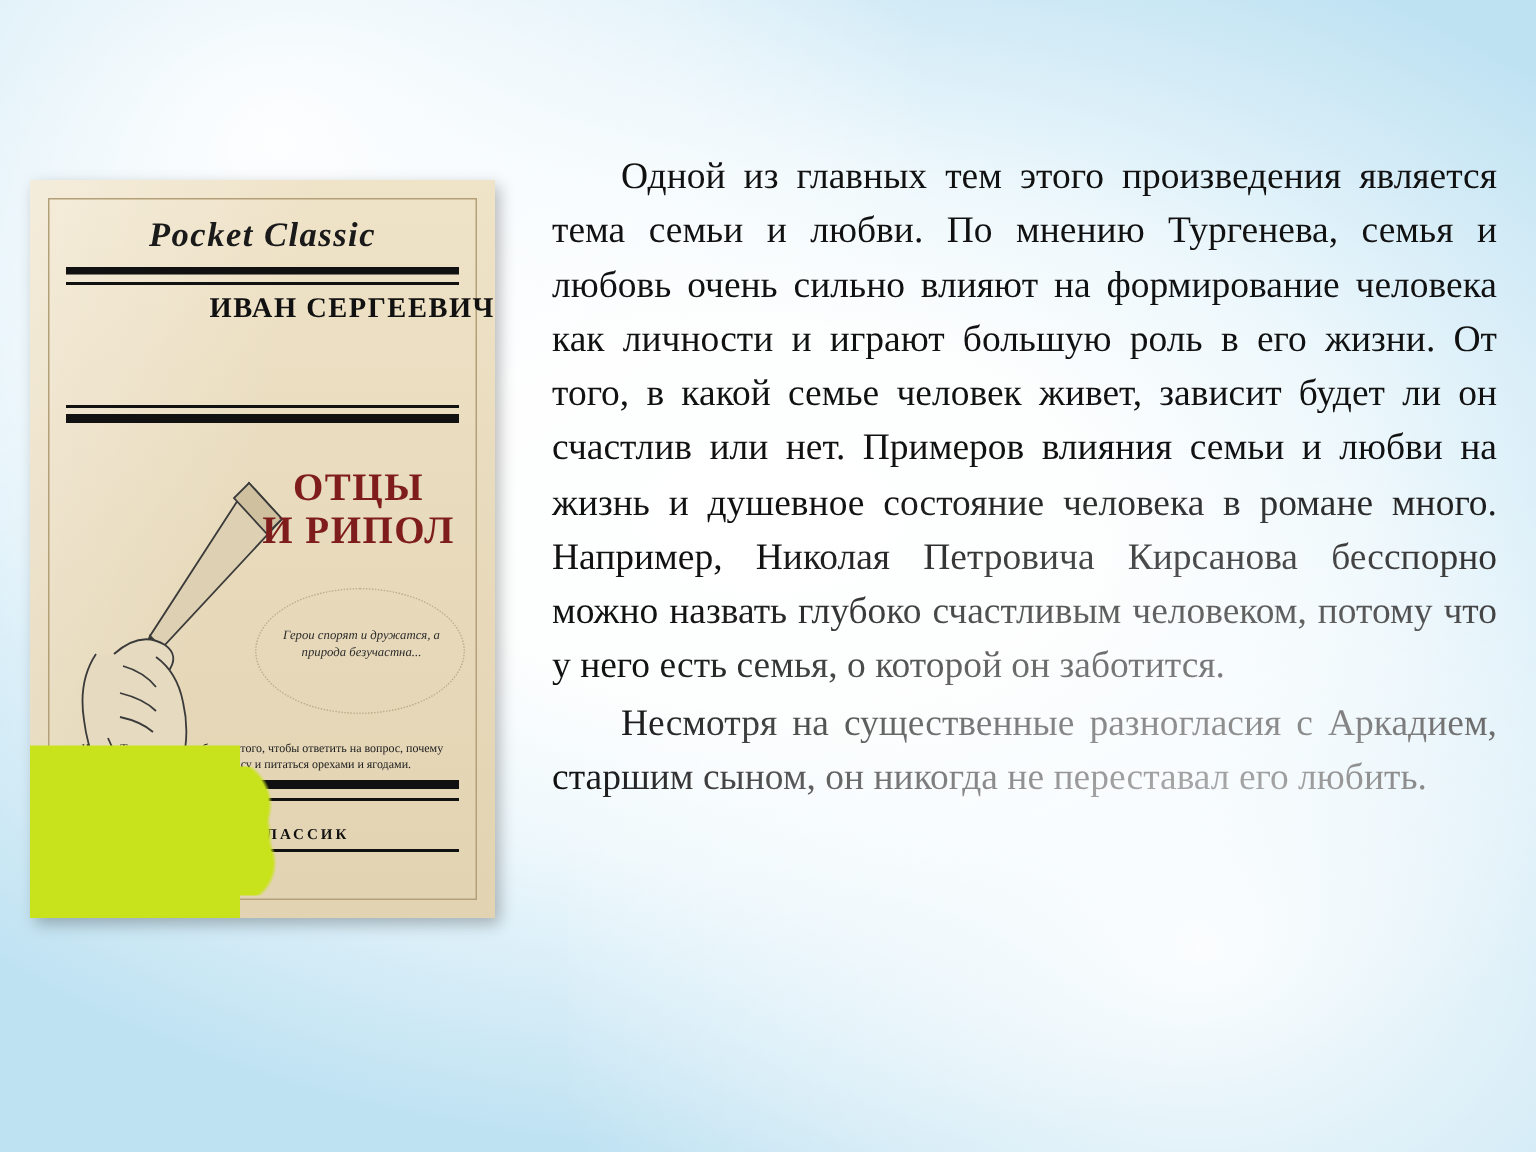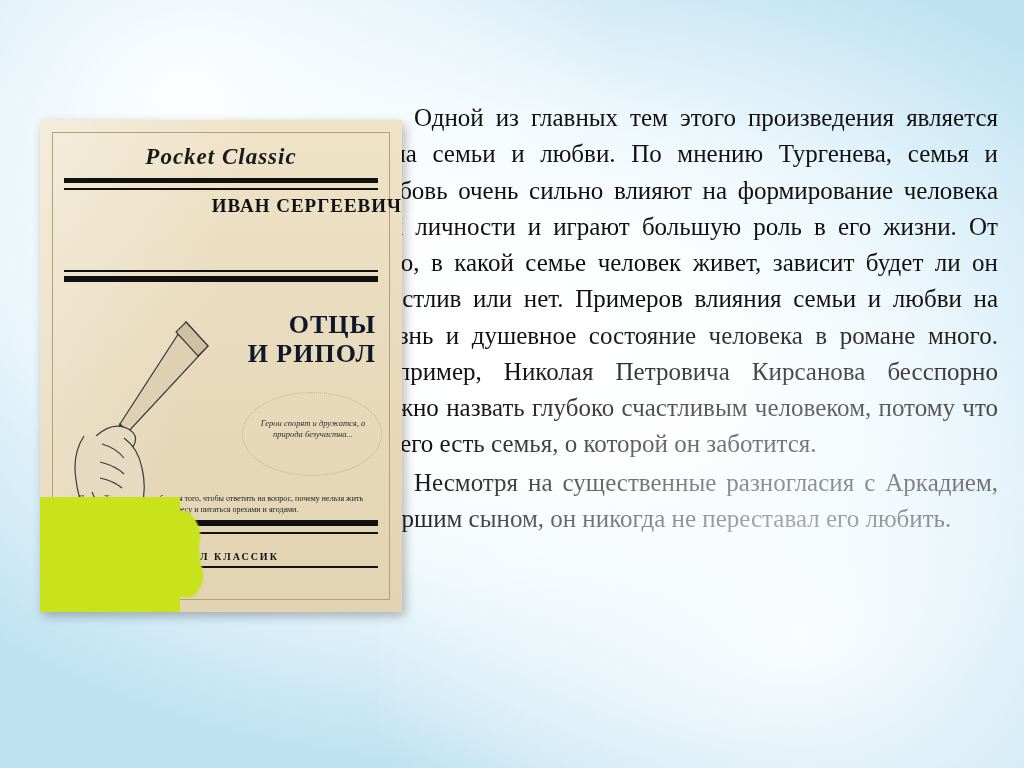--- a/index.html
+++ b/index.html
@@ -38,23 +38,23 @@
     bottom: -25%;
     width: 75%;
     height: 85%;
     background: radial-gradient(ellipse at 55% 50%, rgba(255,255,255,0.9) 0%, rgba(255,255,255,0.35) 48%, rgba(255,255,255,0) 75%);
     pointer-events: none;
   }
 
   
   .cover {
     position: absolute;
-    left: 40px;
+    left: 20px;
     top: 120px;
-    width: 362px;
+    width: 310px;
     height: 492px;
     background: #ecdfc2;
     box-shadow: 3px 4px 10px rgba(0,0,0,0.28);
     overflow: hidden;
     z-index: 3;
   }
   .cover-inner {
     position: absolute;
     inset: 0;
     background:
@@ -117,25 +117,25 @@
     letter-spacing: 0px;
     color: #111;
     line-height: 1;
     font-family: "Liberation Serif", serif;
   }
   .title {
     position: absolute;
     top: 190px;
     right: 26px;
     width: 130px;
-    text-align: right;
+    text-align: center;
     font-size: 26px;
     font-weight: bold;
     line-height: 1.12;
-    color: #0f172a;
+    color: #7f1d1d;
     letter-spacing: 1px;
   }
   .blurb {
     position: absolute;
     top: 278px;
     right: 26px;
     width: 126px;
     text-align: center;
     font-size: 8.5px;
     line-height: 1.3;

